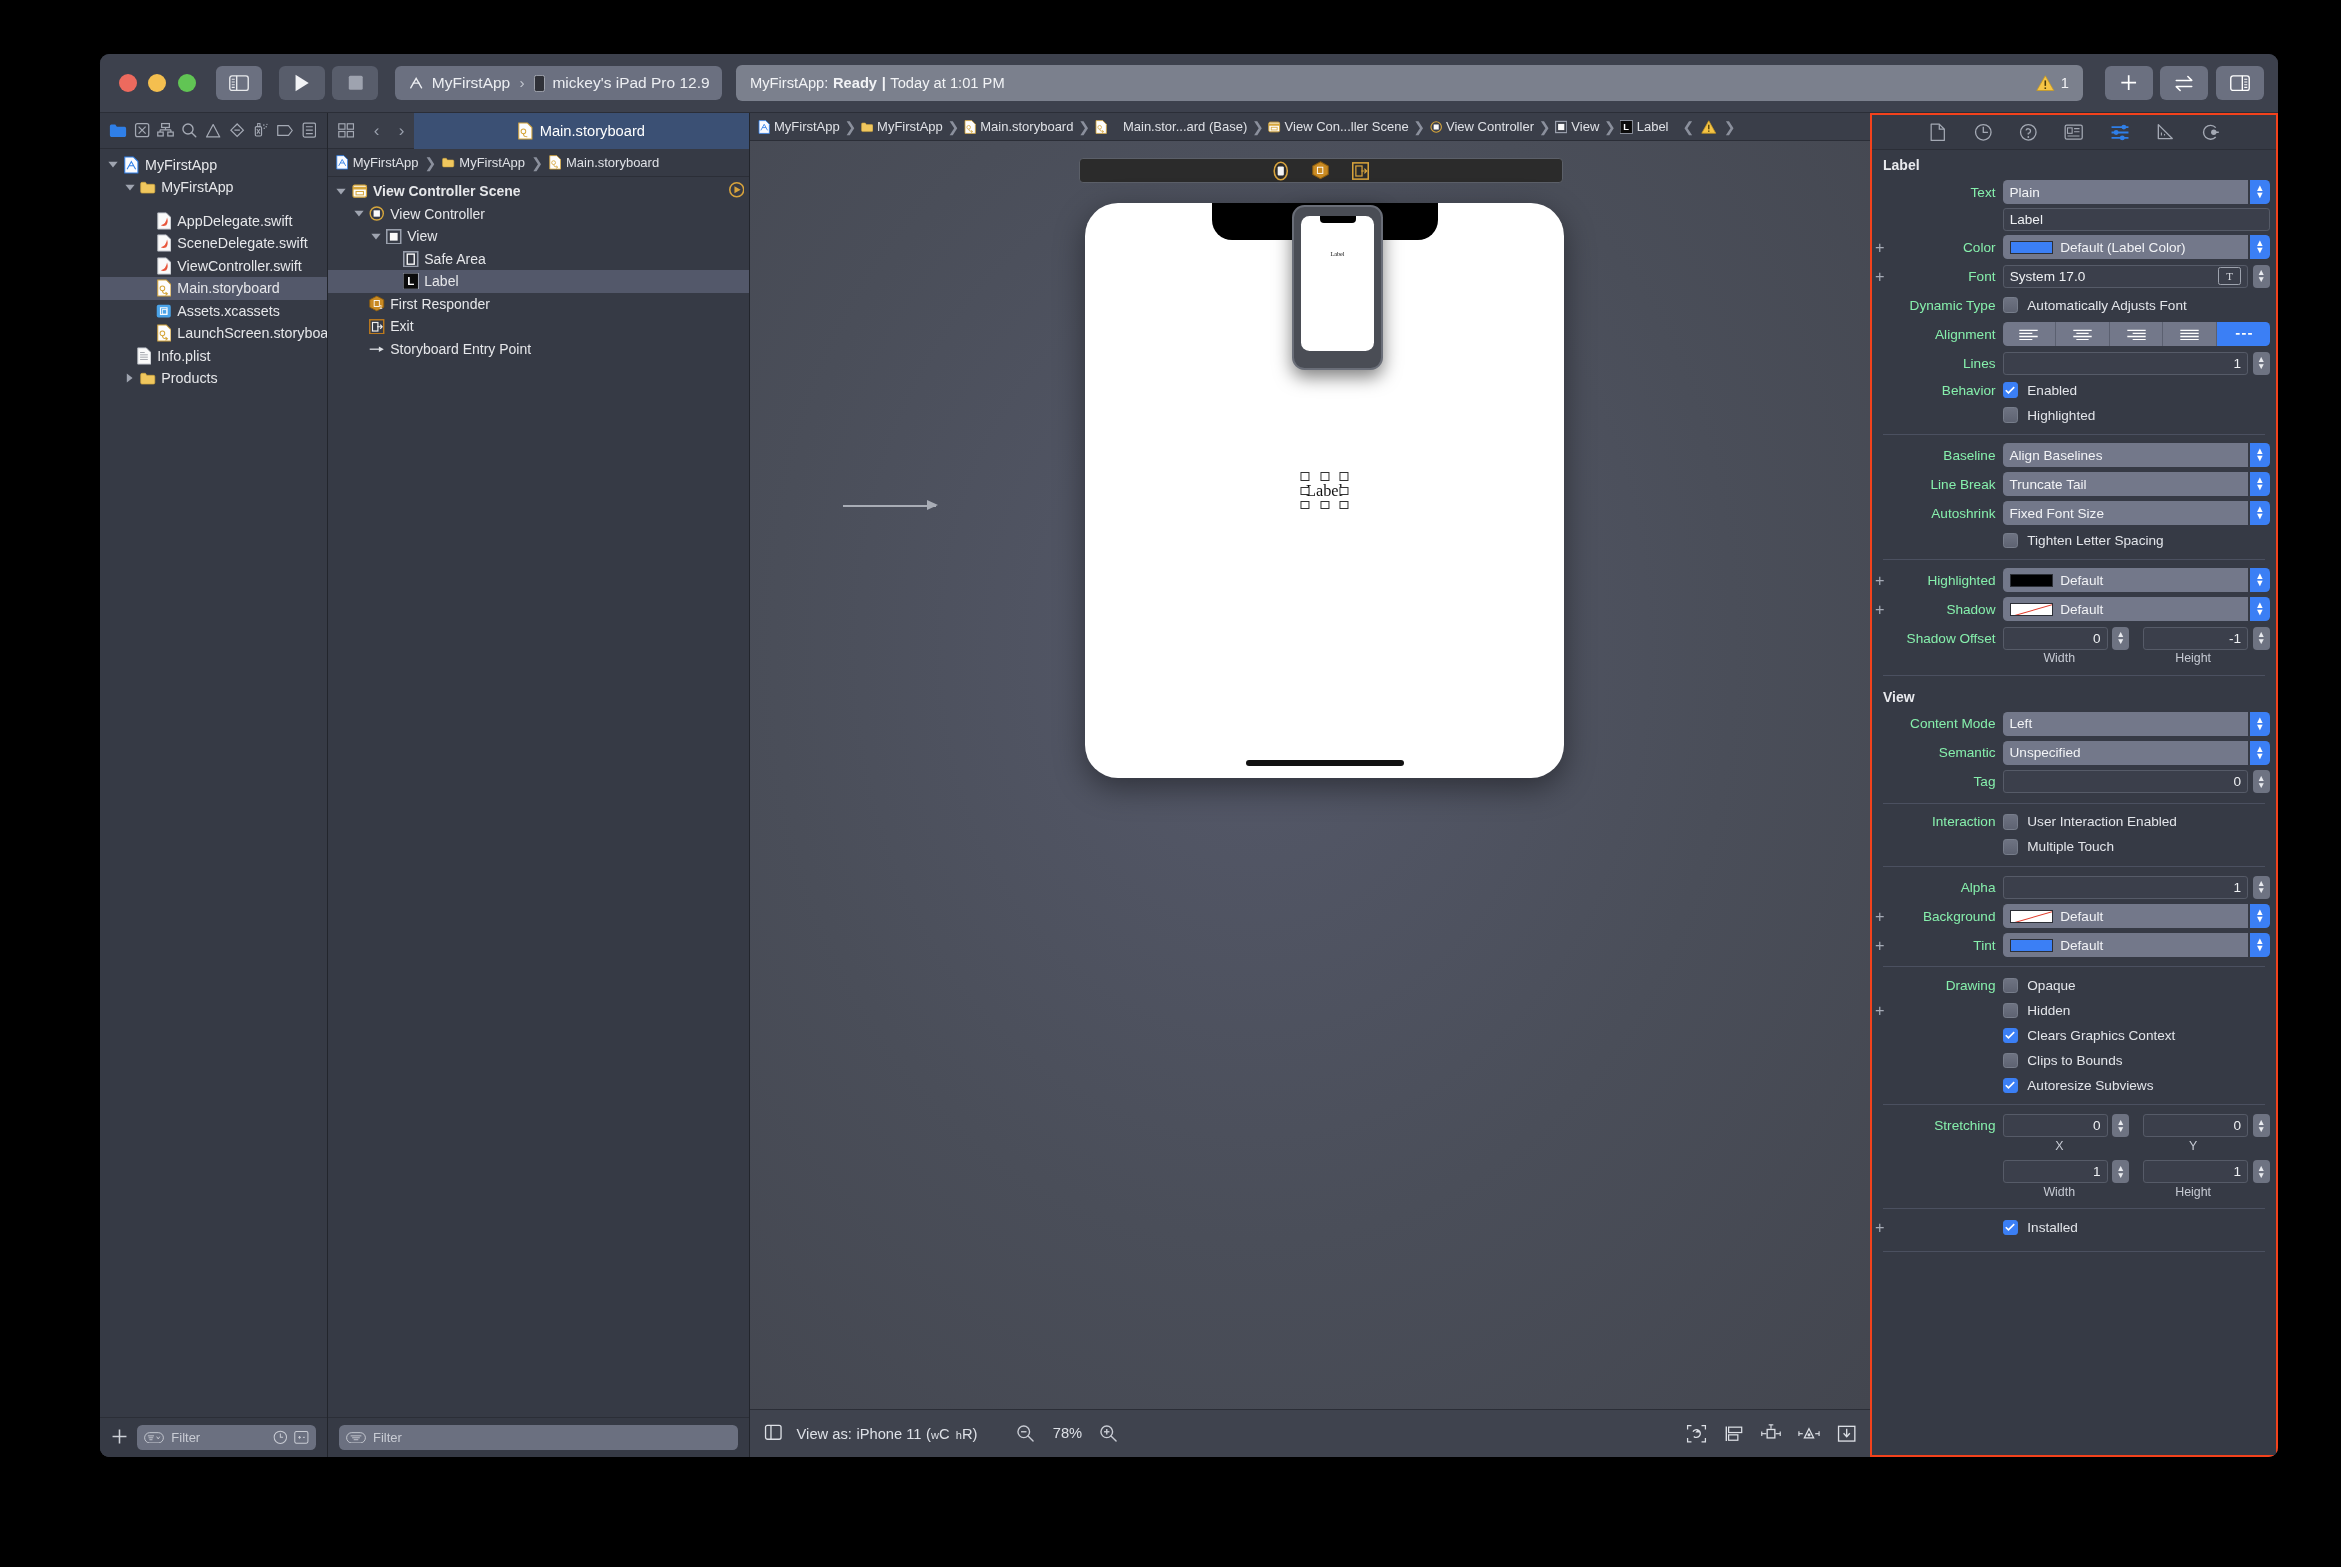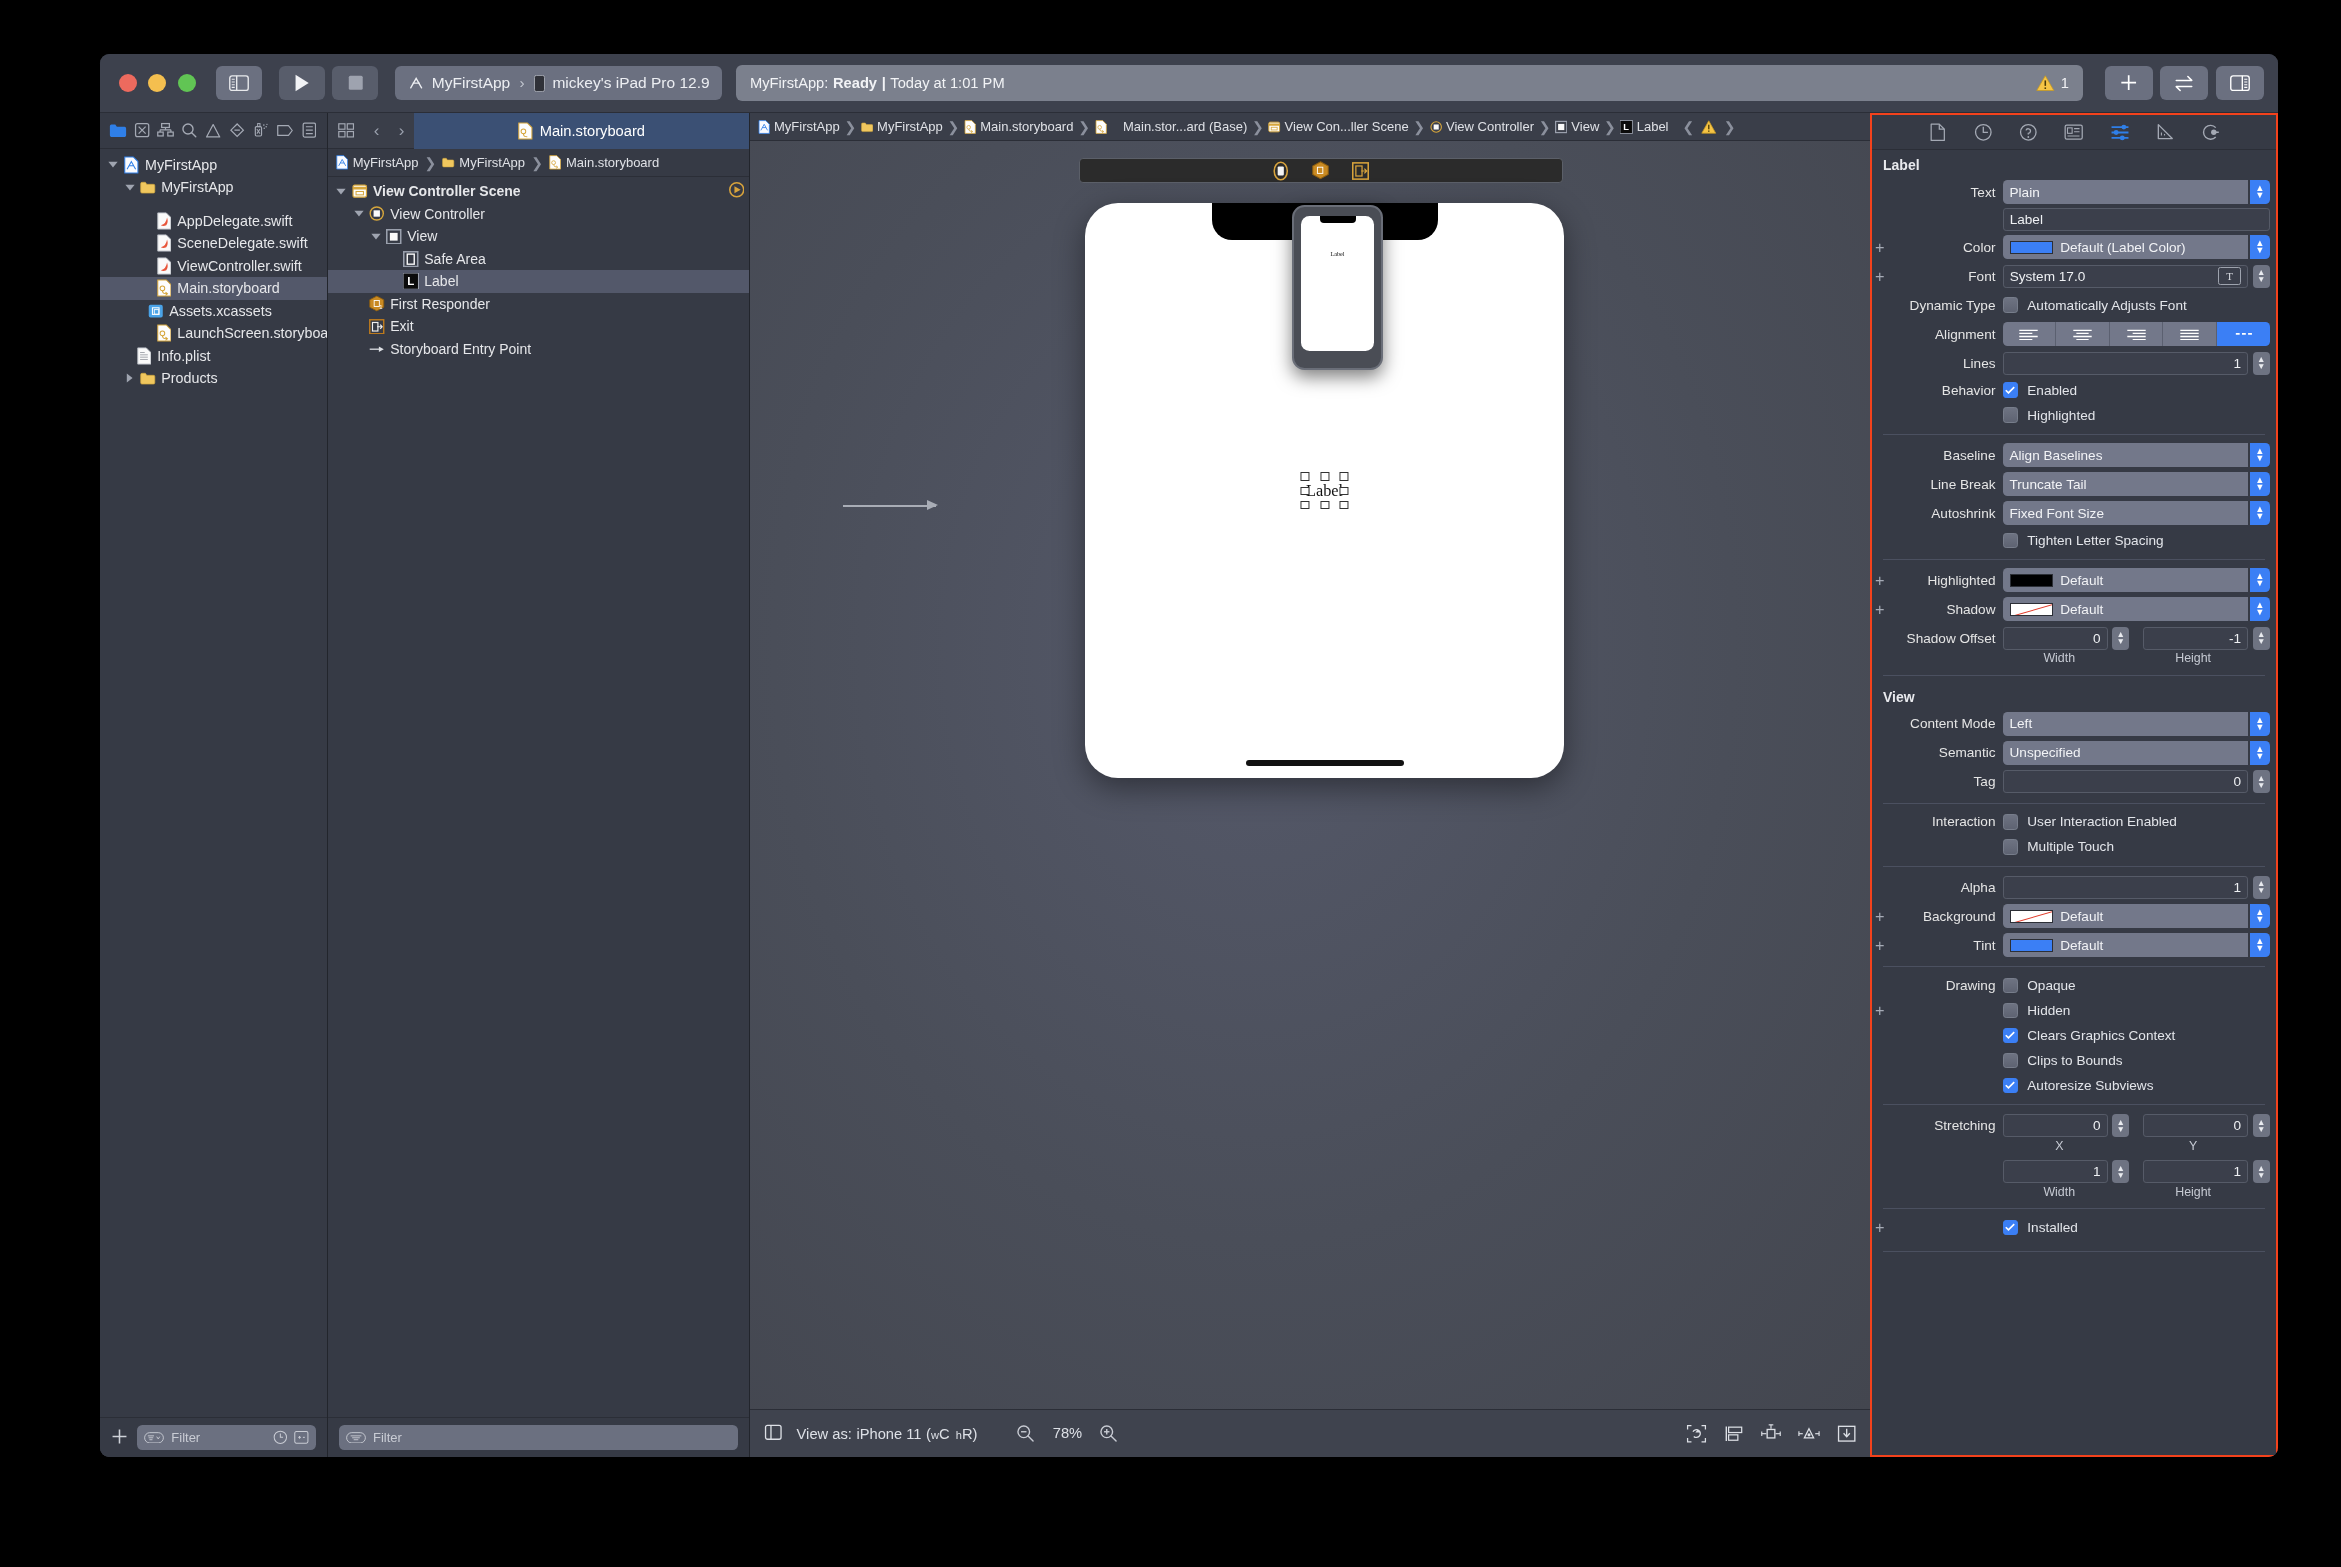--- a/index.html
+++ b/index.html
@@ -217,21 +217,21 @@
   .prow {
     display: flex; align-items: center; min-height: 29px;
     padding-right: 6.2px; gap: 0;
   }
   .plus {
     width: 15.5px; min-width: 15.5px; text-align: center; color: #a6abb6;
     font-size: 16.3px; line-height: 1; user-select:none;
   }
   .plab {
     width: 115px; min-width: 115px; text-align: right; padding-right: 7px;
-    color: #e5e5e5; font-size: 13.6px; white-space: nowrap;
+    color: #86efac; font-size: 13.6px; white-space: nowrap;
   }
   .pfield { flex: 1; display: flex; align-items: center; gap: 2.3px; min-width: 0; }
 
   .popup {
     flex: 1; height: 24px; background: #73788a; border-radius: 4.6px 0 0 4.6px;
     display: flex; align-items: center; gap: 7.7px; padding: 0 7px;
     color: #f2f3f6; font-size: 13.6px; white-space: nowrap; overflow: hidden;
     min-width: 0;
   }
   .stepper-blue {
@@ -507,21 +507,21 @@
             <span class="tw"></span>
             <span class="ico">
               <svg width="14.7" height="18" viewBox="0 0 19 23">
                 <path d="M1 1 H12 L18 7 V22 H1 Z" fill="#fdfdfd" stroke="#d6a63c" stroke-width="1.3"></path>
                 <circle cx="7" cy="12" r="3" fill="none" stroke="#d6a63c" stroke-width="1.3"></circle>
                 <path d="M7 15 Q7 19 13 19 M11 17 L13.5 19 L11 21" fill="none" stroke="#d6a63c" stroke-width="1.3"></path>
               </svg>
             </span>
             <span>Main.storyboard</span>
           </div>
-          <div class="row" style="padding-left: 32px;">
+          <div class="row" style="padding-left: 40px;">
             <span class="tw"></span>
             <span class="ico">
               <svg width="16.3" height="15.5" viewBox="0 0 21 20">
                 <rect x="1" y="2" width="19" height="17" rx="2.5" fill="#4aa3e8"></rect>
                 <rect x="6" y="6" width="9" height="9" fill="none" stroke="#fff" stroke-width="1.4"></rect>
                 <rect x="8.5" y="8.5" width="6" height="6" fill="#4aa3e8" stroke="#fff" stroke-width="1.2"></rect>
               </svg>
             </span>
             <span>Assets.xcassets</span>
           </div>

